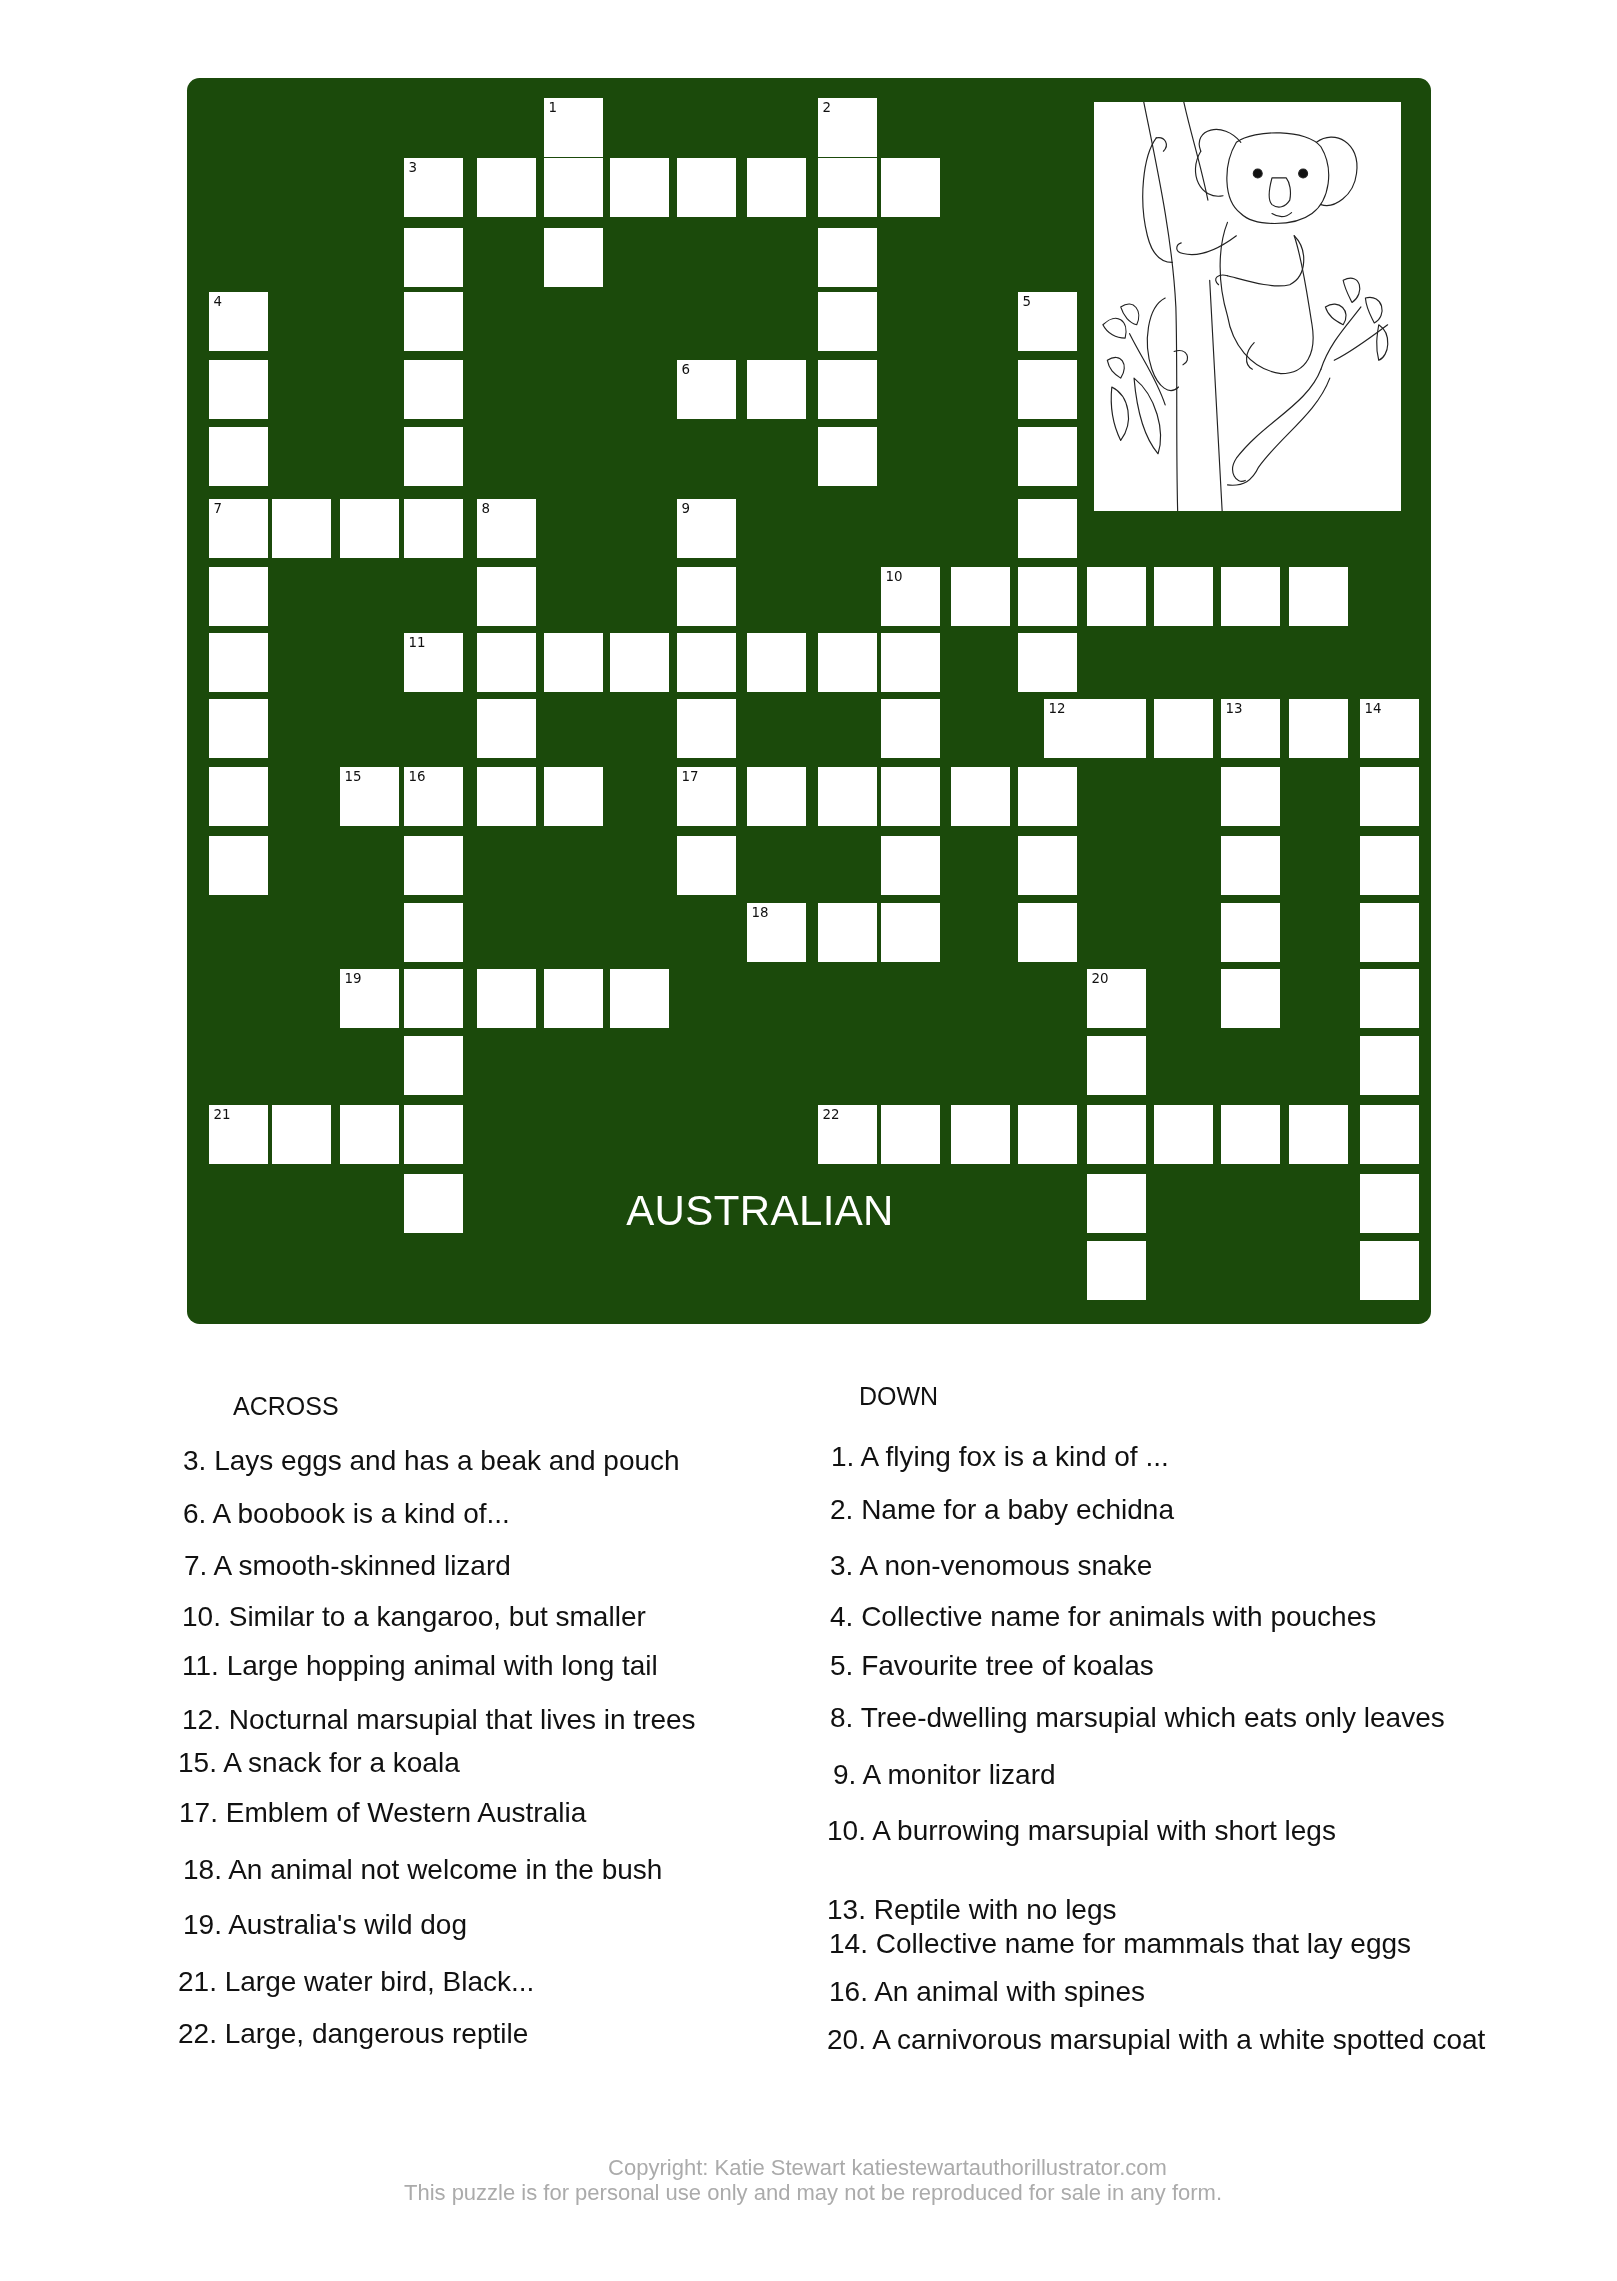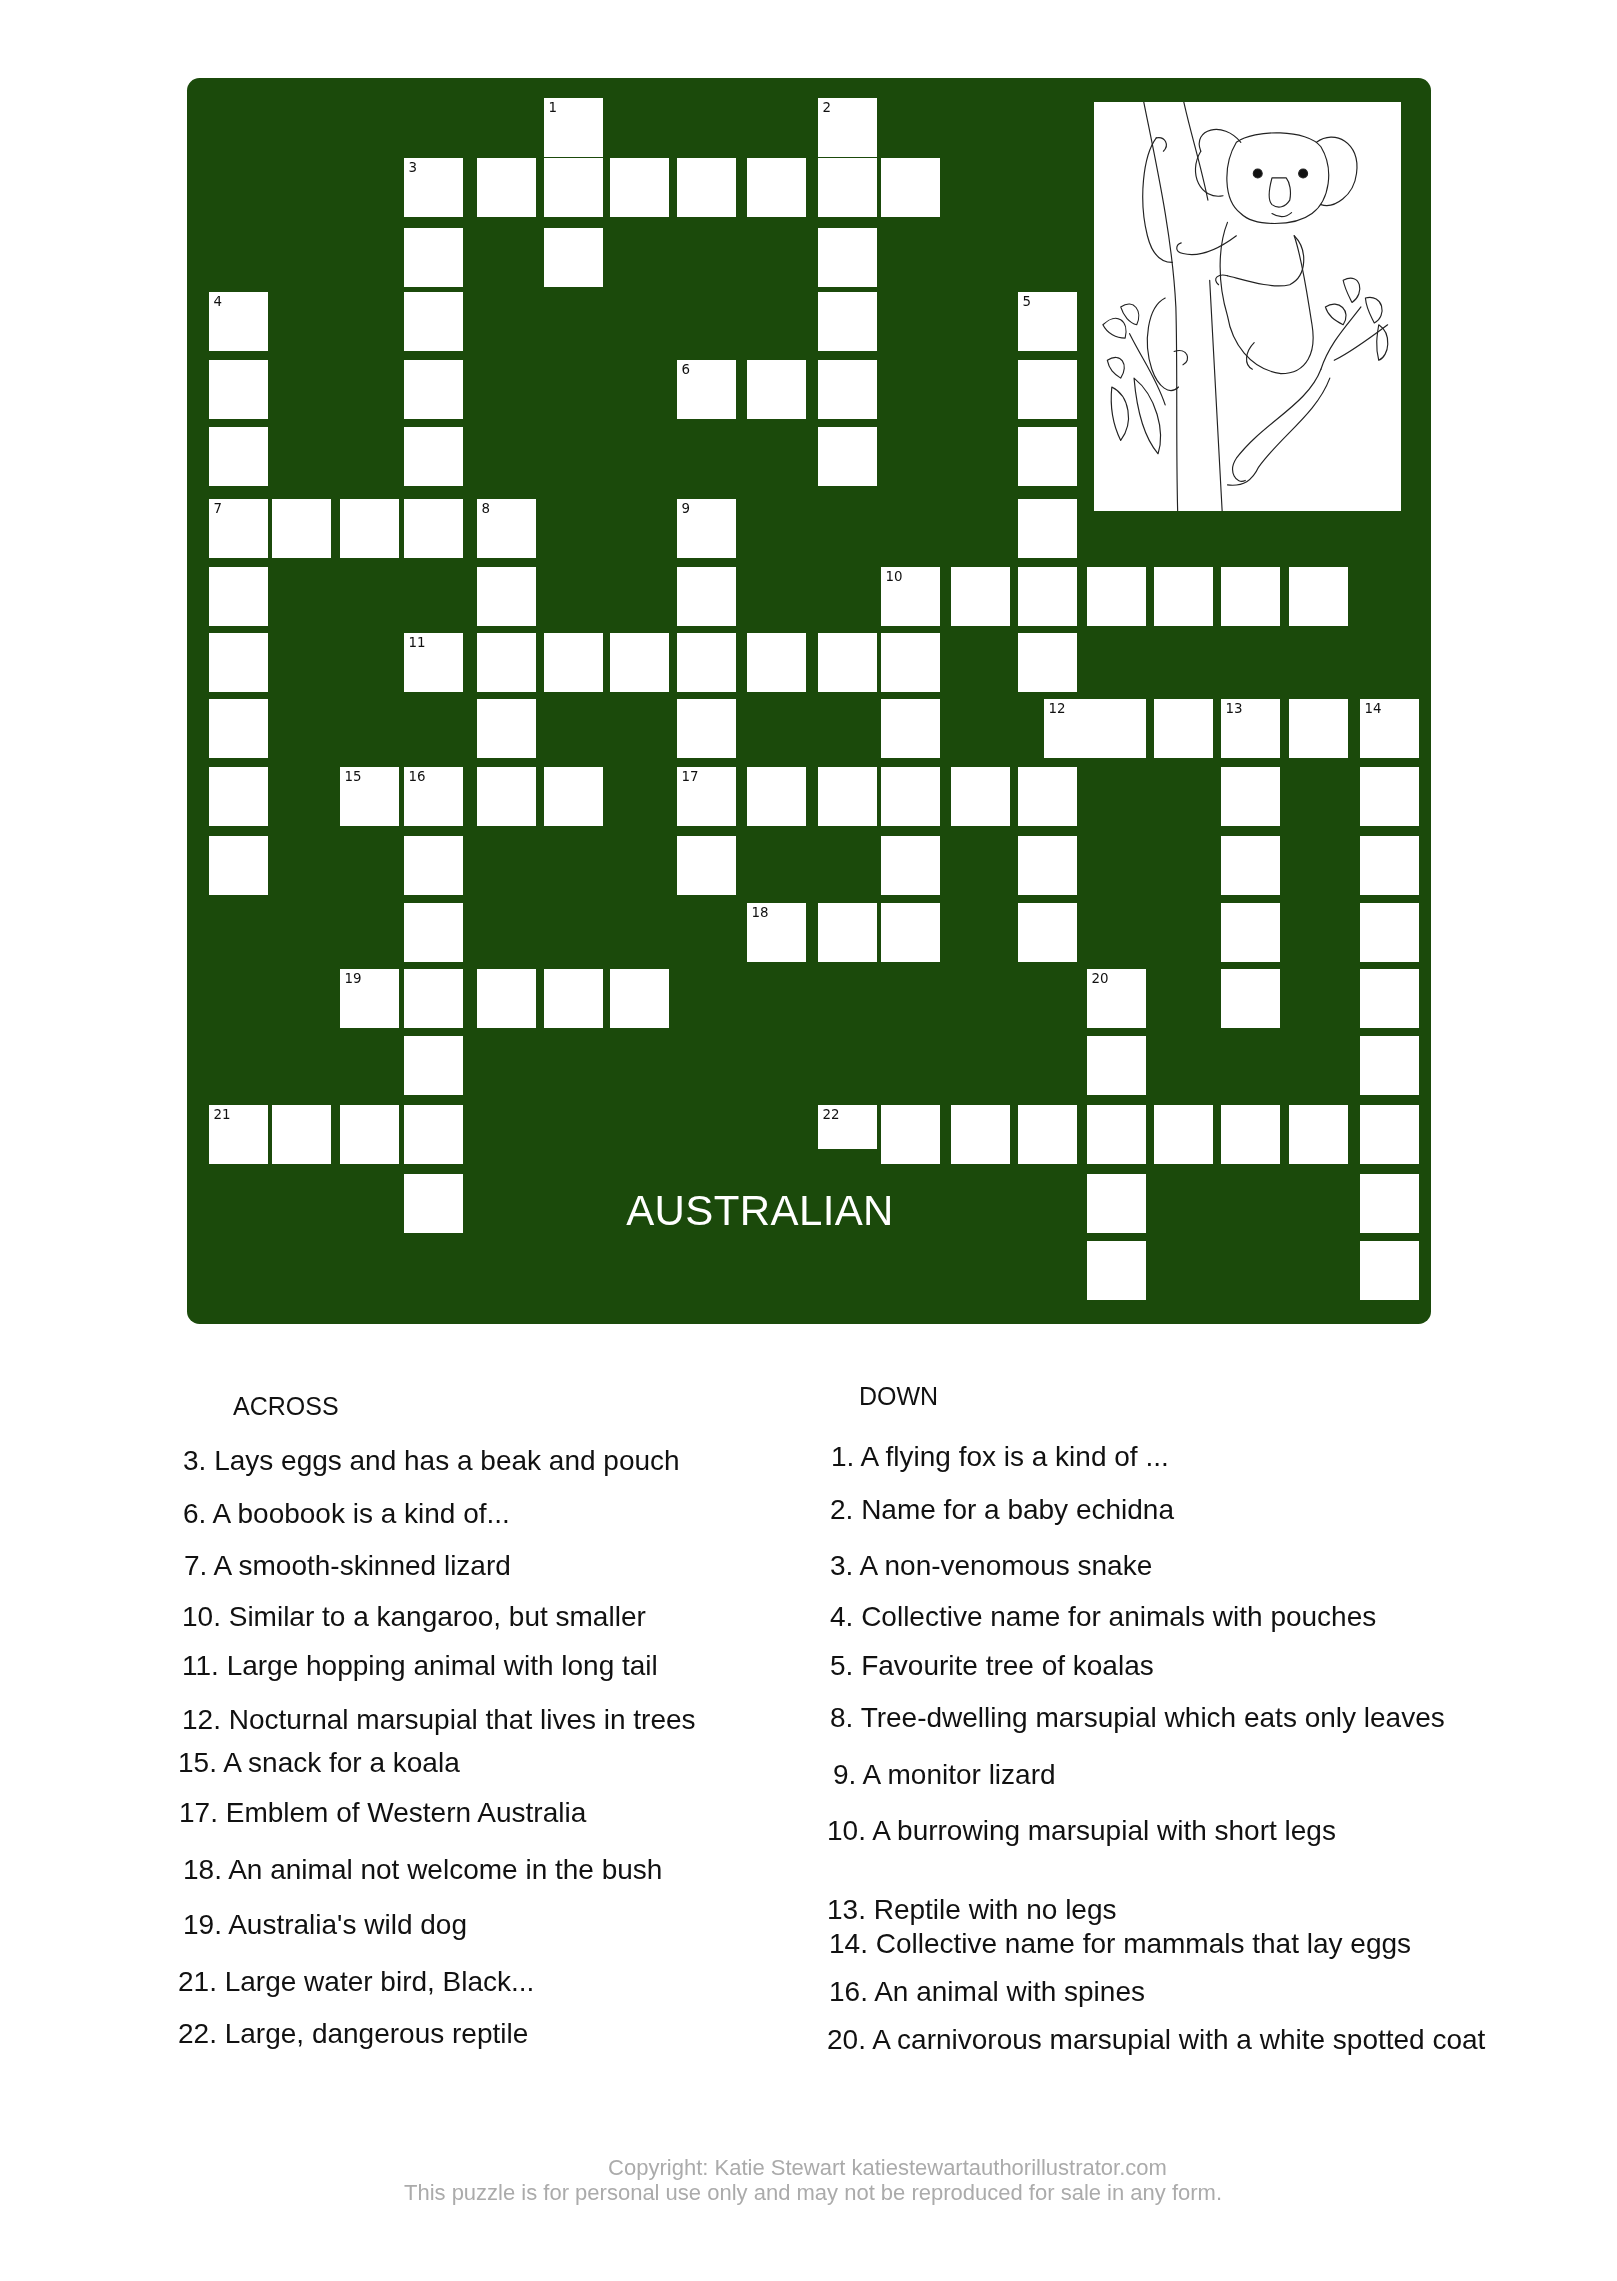--- a/index.html
+++ b/index.html
@@ -174,21 +174,21 @@
     </div>
     <div class="cell" style="left: 1087px; top: 1036px; width: 59px; height: 59px;"></div>
     <div class="cell" style="left: 1087px; top: 1105px; width: 59px; height: 59px;"></div>
     <div class="cell" style="left: 1087px; top: 1174px; width: 59px; height: 59px;"></div>
     <div class="cell" style="left: 1087px; top: 1241px; width: 59px; height: 59px;"></div>
     <div class="cell" style="left: 209px; top: 1105px; width: 59px; height: 59px;">
       <span class="cell-num">21</span>
     </div>
     <div class="cell" style="left: 272px; top: 1105px; width: 59px; height: 59px;"></div>
     <div class="cell" style="left: 340px; top: 1105px; width: 59px; height: 59px;"></div>
-    <div class="cell" style="left: 818px; top: 1105px; width: 59px; height: 44px;">
+    <div class="cell" style="left: 818px; top: 1105px; width: 59px; height: 59px;">
       <span class="cell-num">22</span>
     </div>
     <div class="cell" style="left: 881px; top: 1105px; width: 59px; height: 59px;"></div>
     <div class="cell" style="left: 951px; top: 1105px; width: 59px; height: 59px;"></div>
     <div class="cell" style="left: 1018px; top: 1105px; width: 59px; height: 59px;"></div>
     <div class="cell" style="left: 1154px; top: 1105px; width: 59px; height: 59px;"></div>
     <div class="cell" style="left: 1221px; top: 1105px; width: 59px; height: 59px;"></div>
     <div class="cell" style="left: 1289px; top: 1105px; width: 59px; height: 59px;"></div>
   </div>
 

